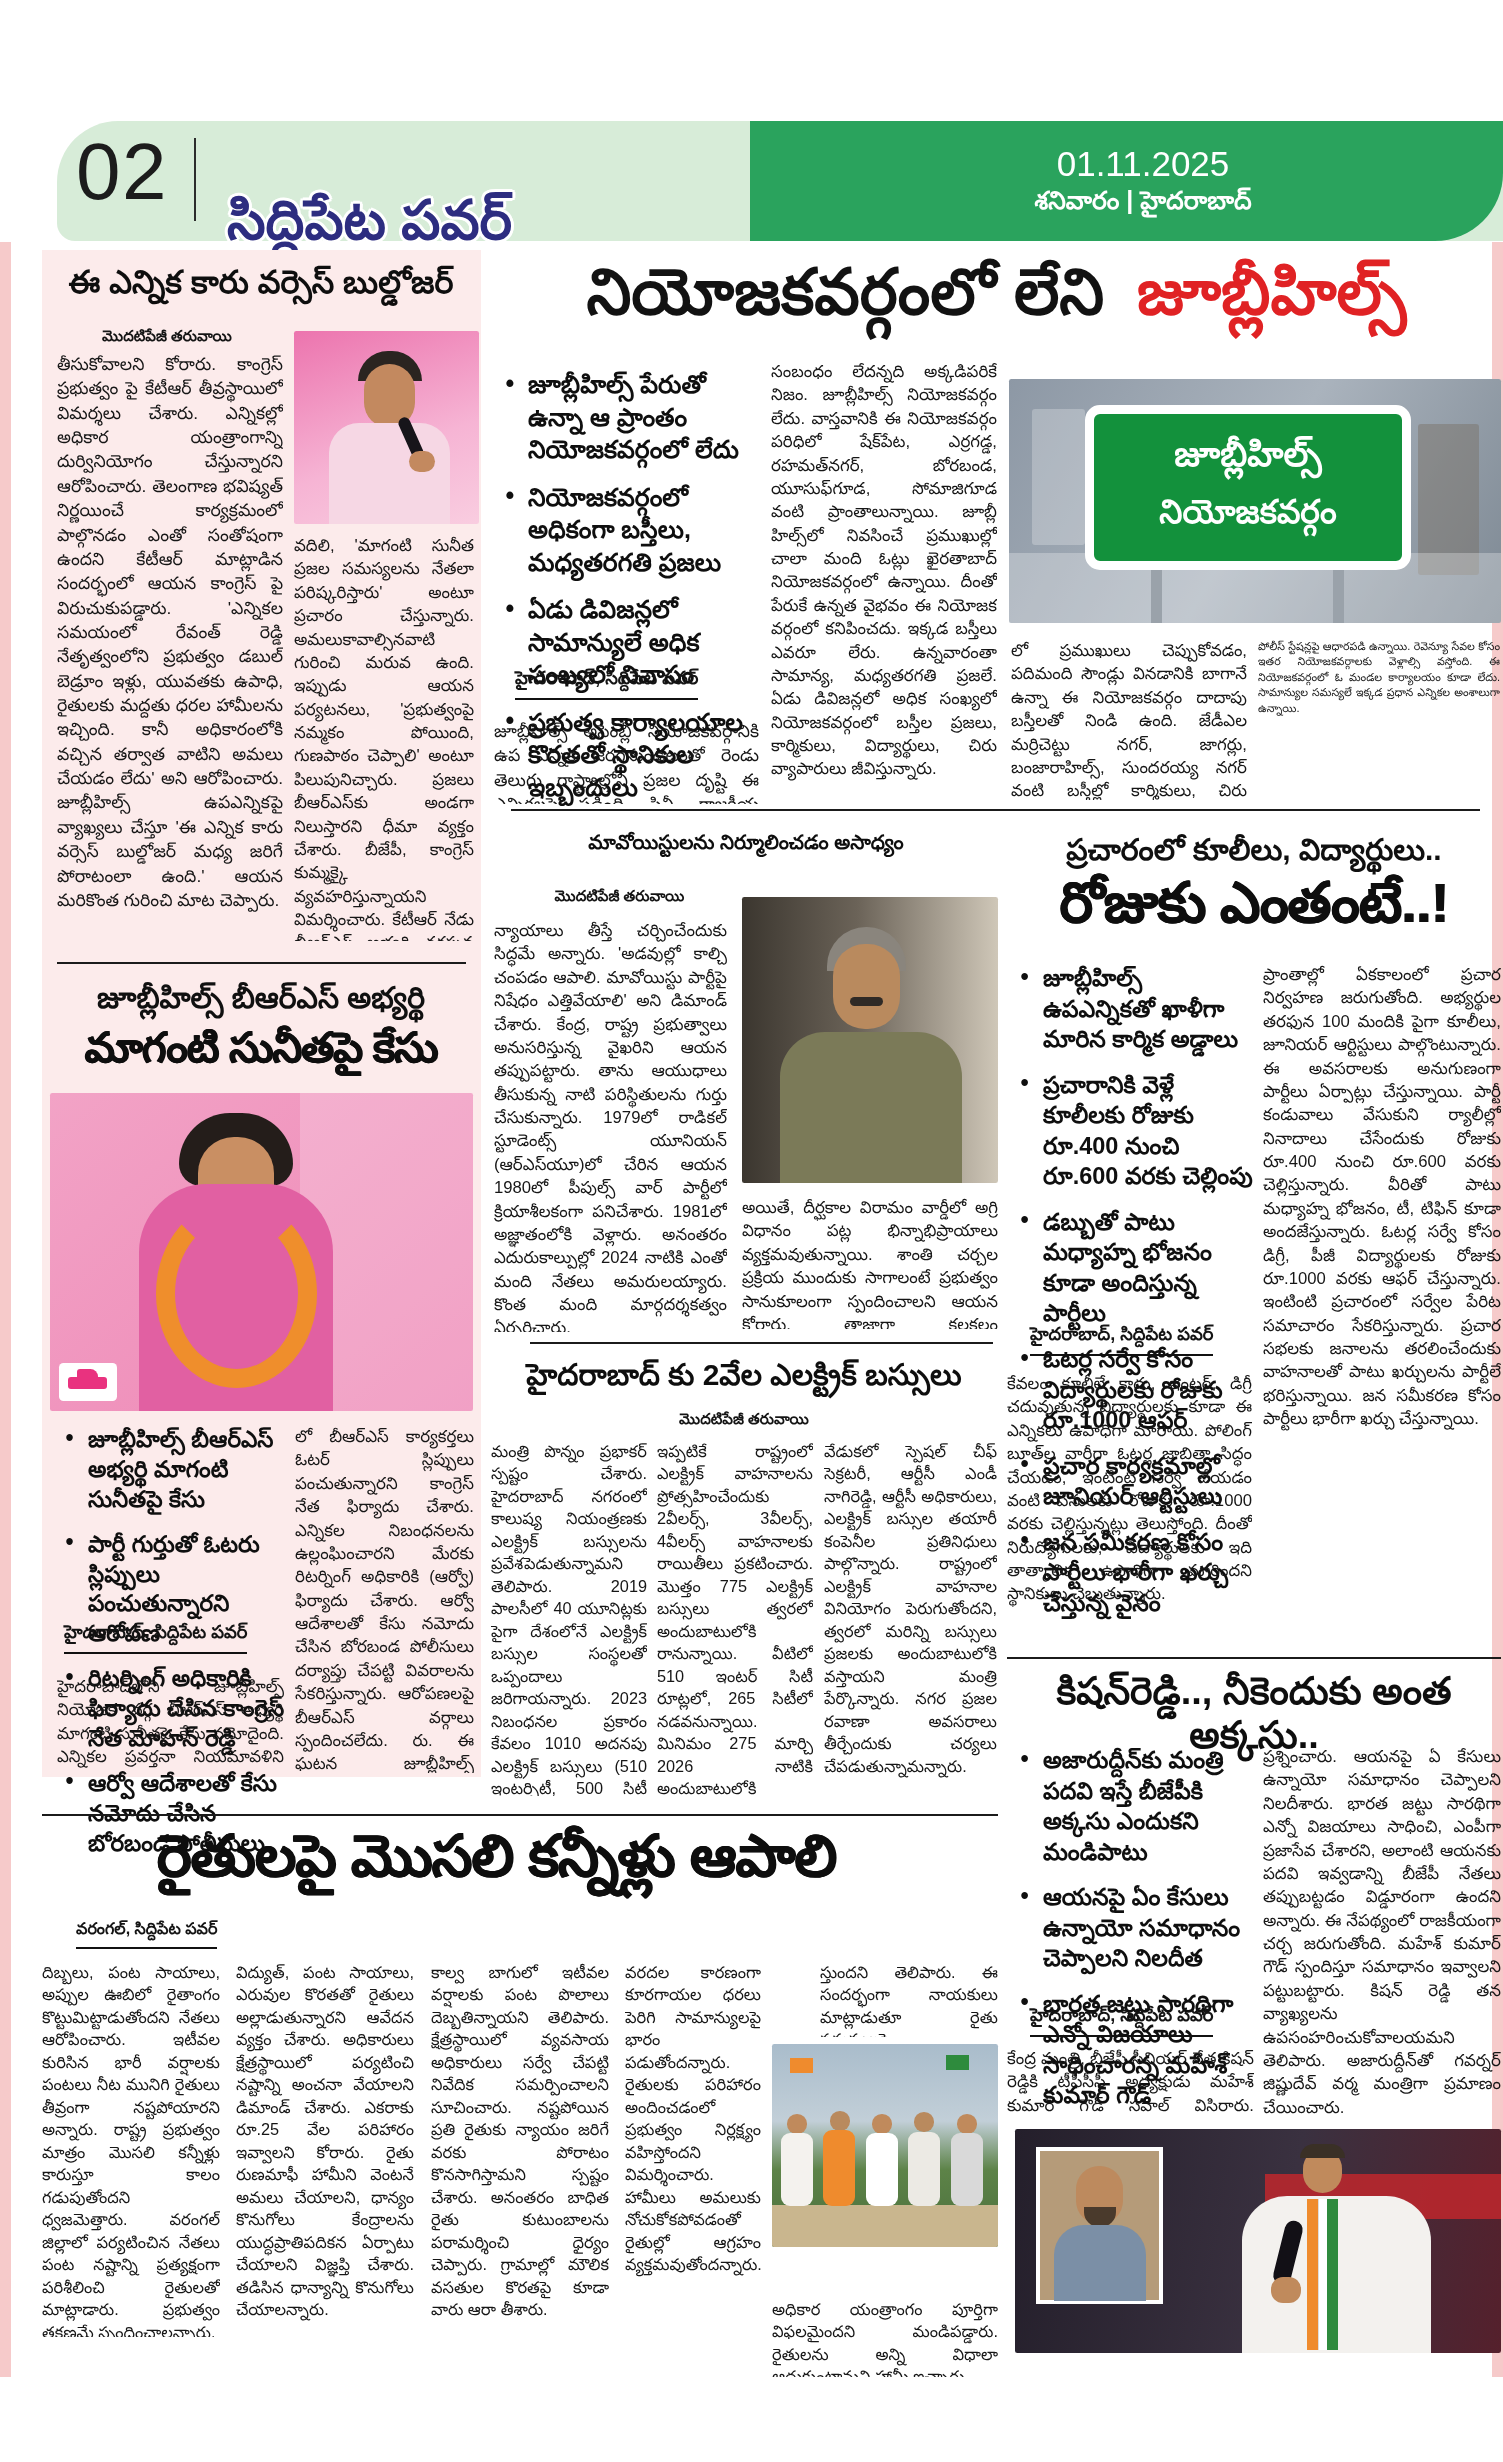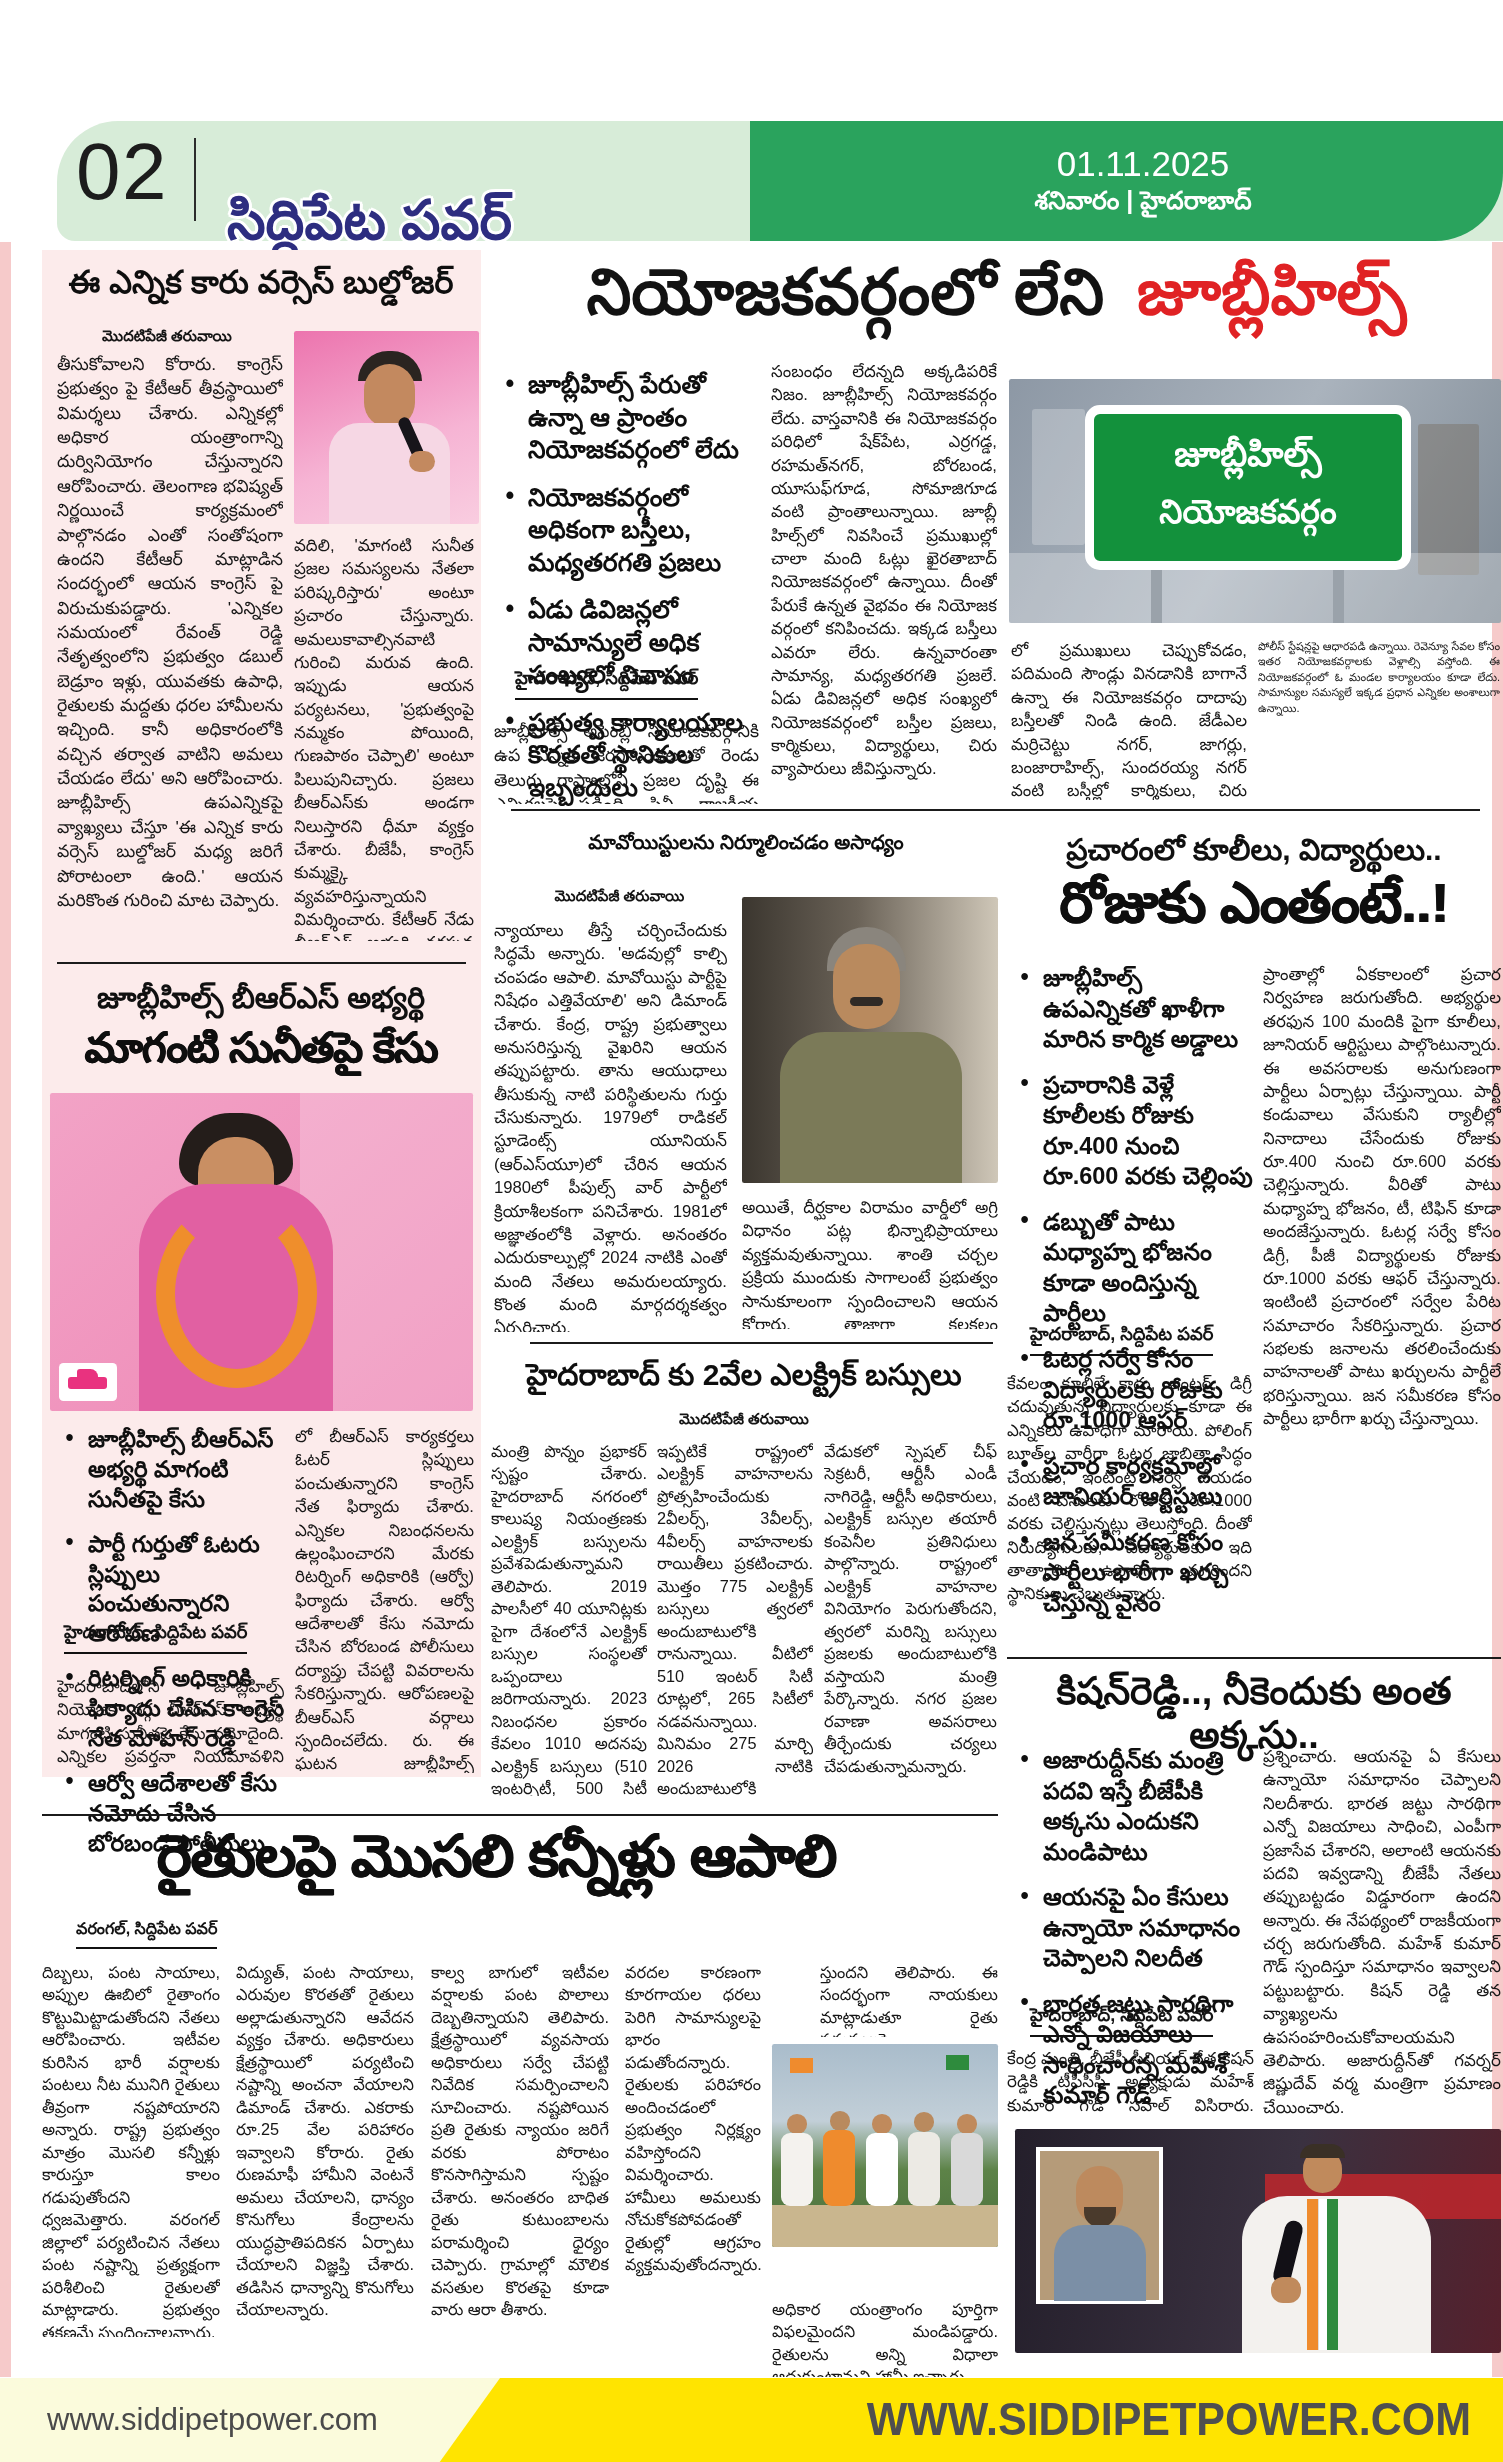--- a/index.html
+++ b/index.html
@@ -213,20 +213,15 @@
     <div class="abs" style="left:100px;top:70px;width:19.7px;height:19.7px;background:#c08a5c;border-radius:9.8px;"></div>
     <div class="abs" style="left:94px;top:89px;width:32px;height:73px;background:#ffffff;border-radius:9px;"></div>
     <div class="abs" style="left:142px;top:68px;width:19.7px;height:19.7px;background:#b98a5e;border-radius:9.8px;"></div>
     <div class="abs" style="left:136px;top:88px;width:32px;height:74px;background:#eceae4;border-radius:9px;"></div>
     <div class="abs" style="left:185px;top:70px;width:19.7px;height:19.7px;background:#c08a5c;border-radius:9.8px;"></div>
     <div class="abs" style="left:179px;top:89px;width:32px;height:73px;background:#d9d9d9;border-radius:9px;"></div>
   </div>
 
   <div class="abs body-sm" style="left:772px;top:2258px;width:226px;height:79px;margin-top:40px;">అధికార యంత్రాంగం పూర్తిగా విఫలమైందని మండిపడ్డారు. రైతులను అన్ని విధాలా ఆదుకుంటామని హామీ ఇచ్చారు.</div>
 
-  <div class="footer">
-    <div class="footer-left"></div>
-    <div class="footer-url-left">www.siddipetpower.com</div>
-    <div class="footer-url-right">WWW.SIDDIPETPOWER.COM</div>
-  </div>
 
 </div>
 
 
 </body></html>

